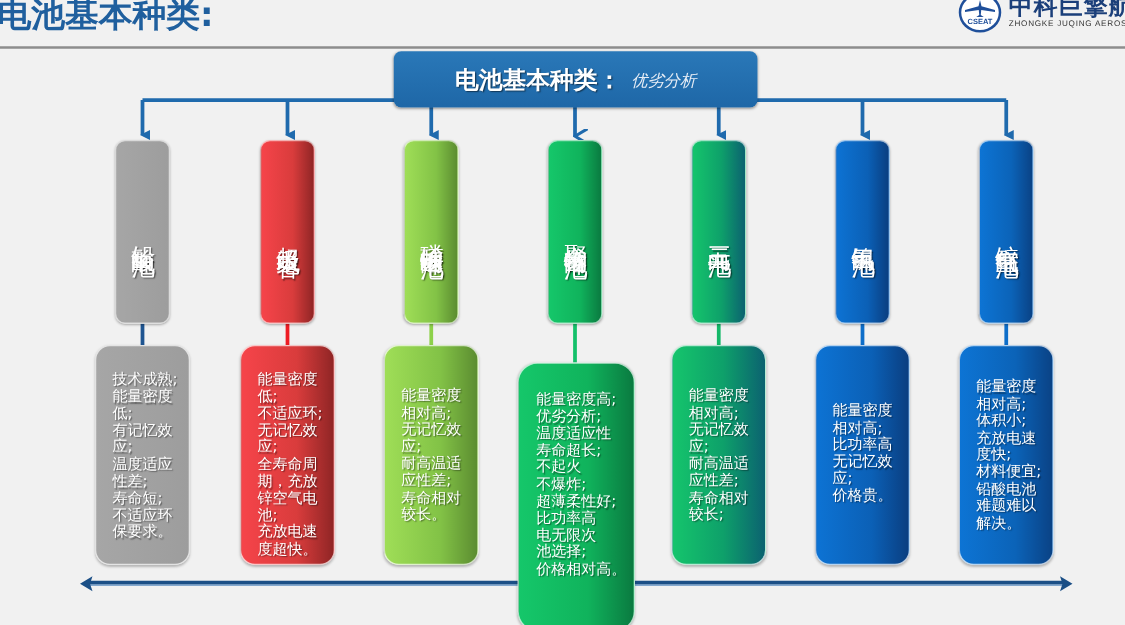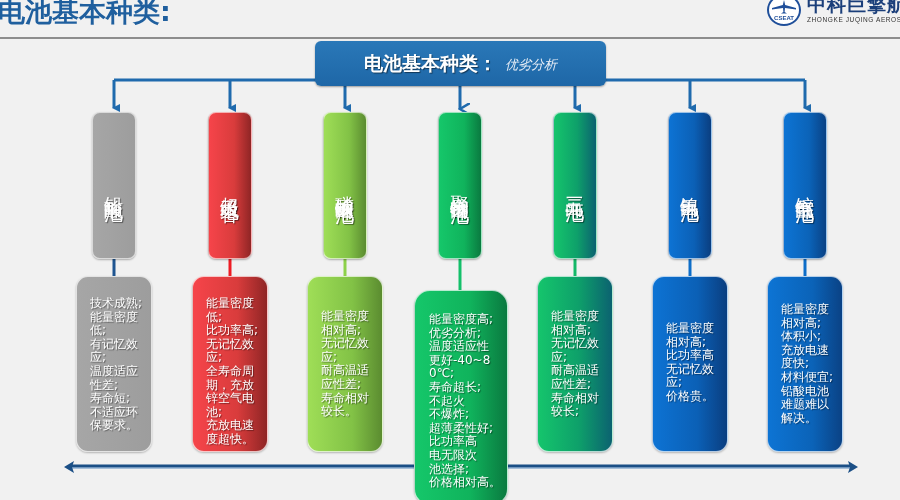--- a/index.html
+++ b/index.html
@@ -155,21 +155,21 @@
         <div>保要求。</div>
       </div>
     </div>
     <div class="pill c-red" style="left: 208px;">
       <span class="name">超级电容</span>
     </div>
     <div class="desc c-red" style="left: 192px;">
       <div class="text">
         <div>能量密度</div>
         <div>低;</div>
-        <div>比功率高;</div>
+        <div>不适应环;</div>
         <div>无记忆效</div>
         <div>应;</div>
         <div>全寿命周</div>
         <div>期，充放</div>
         <div>锌空气电池;</div>
         <div>充放电速</div>
         <div>度超快。</div>
       </div>
     </div>
     <div class="pill c-lime" style="left: 323px;">
@@ -188,21 +188,20 @@
       </div>
     </div>
     <div class="pill c-green" style="left: 438px;">
       <span class="name">聚合物锂电池</span>
     </div>
     <div class="desc c-green" style="left: 414px; width: 94px; top: 290px; height: 215px; border-radius: 16px; padding: 22px 6px 0px 14px;">
       <div class="text">
         <div>能量密度高;</div>
         <div>优劣分析;</div>
         <div>温度适应性</div>
-        <div>更好-40~80℃;</div>
         <div>寿命超长;</div>
         <div>不起火</div>
         <div>不爆炸;</div>
         <div>超薄柔性好;</div>
         <div>比功率高</div>
         <div>电无限次</div>
         <div>池选择;</div>
         <div>价格相对高。</div>
       </div>
     </div>

